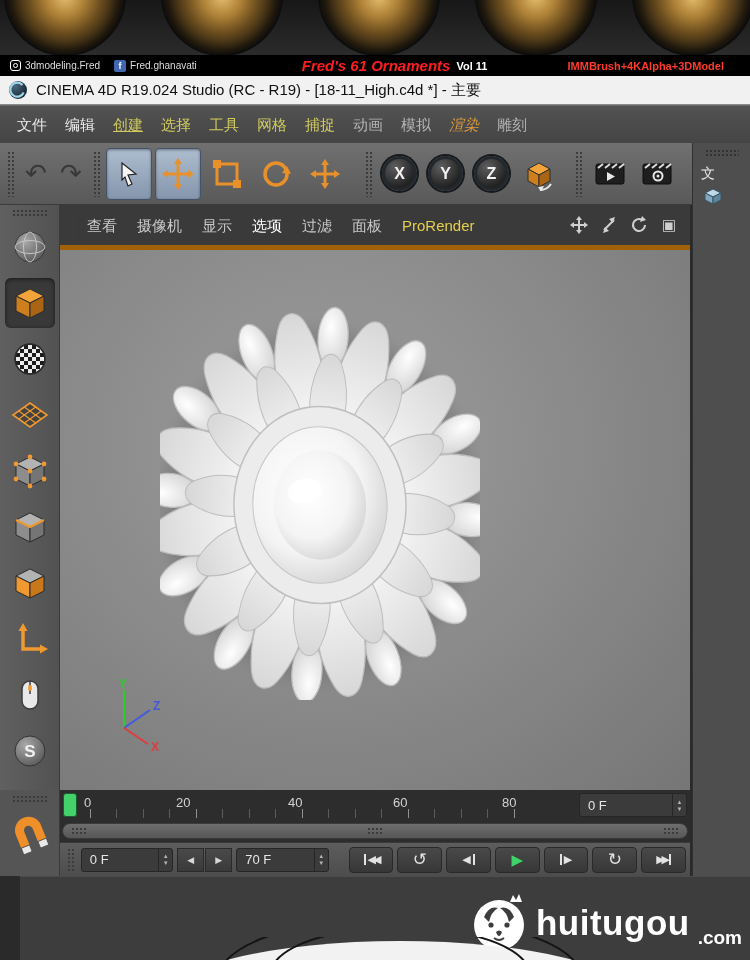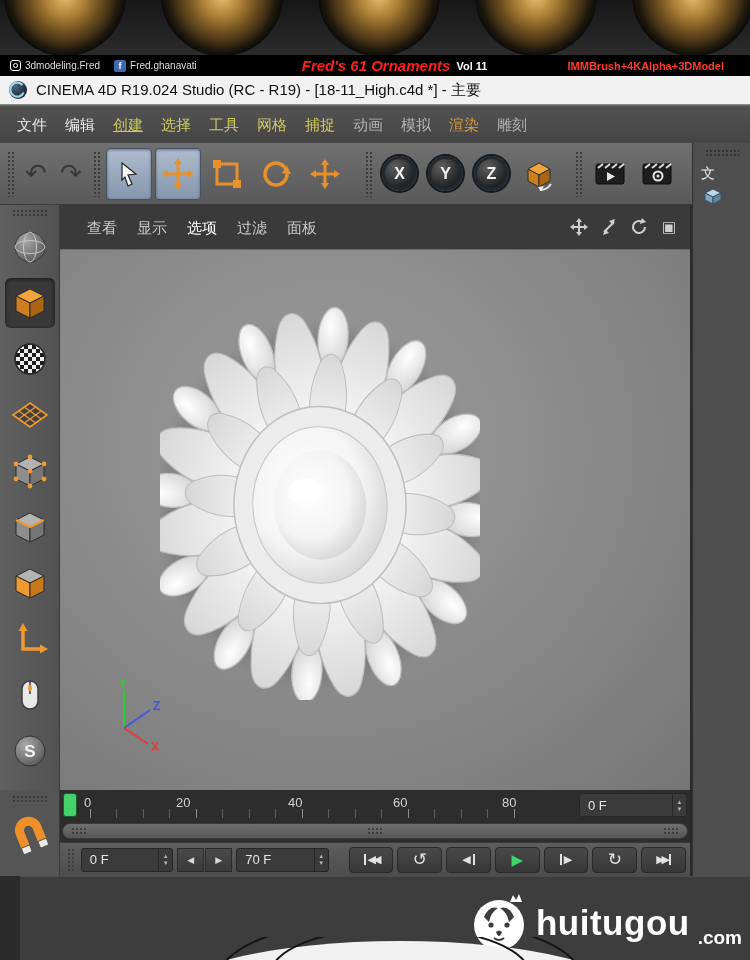--- a/index.html
+++ b/index.html
@@ -59,21 +59,21 @@
 
   
   #right-panel { left:692px; top:143px; width:58px; height:733px; background:#4e4e4e;
     border-left:1px solid #303030; }
   #right-panel .grip-h { width:34px; height:8px; margin:6px auto 4px;
     background-image:radial-gradient(#343434 1px, transparent 1.3px); background-size:4px 4px; }
   #right-panel .lbl { color:#e8e8e8; font-size:14px; padding:4px 8px; }
 
   
   #vp-menubar { left:60px; top:205px; width:630px; height:45px; background:#3a3a3a;
-    border-bottom:1px solid #a16207; display:flex; align-items:center; padding:0 4px; }
+    border-bottom:5px solid #a16207; display:flex; align-items:center; padding:0 4px; }
   #vp-menubar .grip-v { height:30px; }
   .vp-item { padding:0 10px; font-size:15px; line-height:45px; white-space:nowrap; cursor:default; }
   #vp-icons { margin-left:auto; display:flex; gap:8px; padding-right:6px; }
   .vp-ic { width:22px; height:22px; display:flex; align-items:center; justify-content:center;
     color:#cfcfcf; font-size:15px; }
 
   
   #left-sidebar { left:0; top:205px; width:60px; height:585px;
     background:linear-gradient(90deg,#606060,#525252); border-right:1px solid #3a3a3a;
     display:flex; flex-direction:column; align-items:center; }
@@ -204,21 +204,21 @@
 <div id="menu-bar" class="abs">
   <span class="menu-item" style="color: rgb(236, 236, 236);">文件</span>
   <span class="menu-item" style="color: rgb(236, 236, 236);">编辑</span>
   <span class="menu-item" style="color: rgb(207, 201, 95); text-decoration: underline;">创建</span>
   <span class="menu-item" style="color: rgb(207, 201, 95);">选择</span>
   <span class="menu-item" style="color: rgb(207, 201, 95);">工具</span>
   <span class="menu-item" style="color: rgb(207, 201, 95);">网格</span>
   <span class="menu-item" style="color: rgb(207, 201, 95);">捕捉</span>
   <span class="menu-item" style="color: rgb(180, 180, 180);">动画</span>
   <span class="menu-item" style="color: rgb(180, 180, 180);">模拟</span>
-  <span class="menu-item" style="color: rgb(222, 155, 60);">渲染</span>
+  <span class="menu-item" style="color: rgb(222, 155, 60); font-style: italic;">渲染</span>
   <span class="menu-item" style="color: rgb(180, 180, 180);">雕刻</span>
 </div>
 
 <div id="toolbar" class="abs">
   <div class="grip-v"></div>
   <button class="ur-btn">
       <span>↶</span>
     </button>
   <button class="ur-btn">
       <span>↷</span>
@@ -321,24 +321,26 @@
   <svg width="20" height="18" style="margin-left:10px">
     <polygon points="10,2 18,6 10,10 2,6" fill="#bcd9ea" stroke="#3c5260"></polygon>
     <polygon points="2,6 10,10 10,17 2,13" fill="#7fa8c0" stroke="#3c5260"></polygon>
     <polygon points="18,6 10,10 10,17 18,13" fill="#5d869e" stroke="#3c5260"></polygon>
   </svg>
 </div>
 
 <div id="vp-menubar" class="abs">
   <div class="grip-v"></div>
   <span class="vp-item" style="color: rgb(201, 201, 201);">查看</span>
+  <span class="vp-item" style="color: rgb(201, 201, 201);">摄像机</span>
   <span class="vp-item" style="color: rgb(201, 201, 201);">显示</span>
   <span class="vp-item" style="color: rgb(255, 255, 255);">选项</span>
   <span class="vp-item" style="color: rgb(201, 201, 201);">过滤</span>
   <span class="vp-item" style="color: rgb(201, 201, 201);">面板</span>
+  <span class="vp-item" style="color: rgb(228, 207, 78);">ProRender</span>
   <div id="vp-icons">
     <span class="vp-ic">
       <svg width="18" height="18">
           <g stroke="#cfcfcf" stroke-width="2">
             <line x1="9" y1="2" x2="9" y2="16"></line>
             <line x1="2" y1="9" x2="16" y2="9"></line>
           </g>
       <g fill="#cfcfcf">
             <polygon points="9,0 6,4 12,4"></polygon>
             <polygon points="9,18 6,14 12,14"></polygon>

